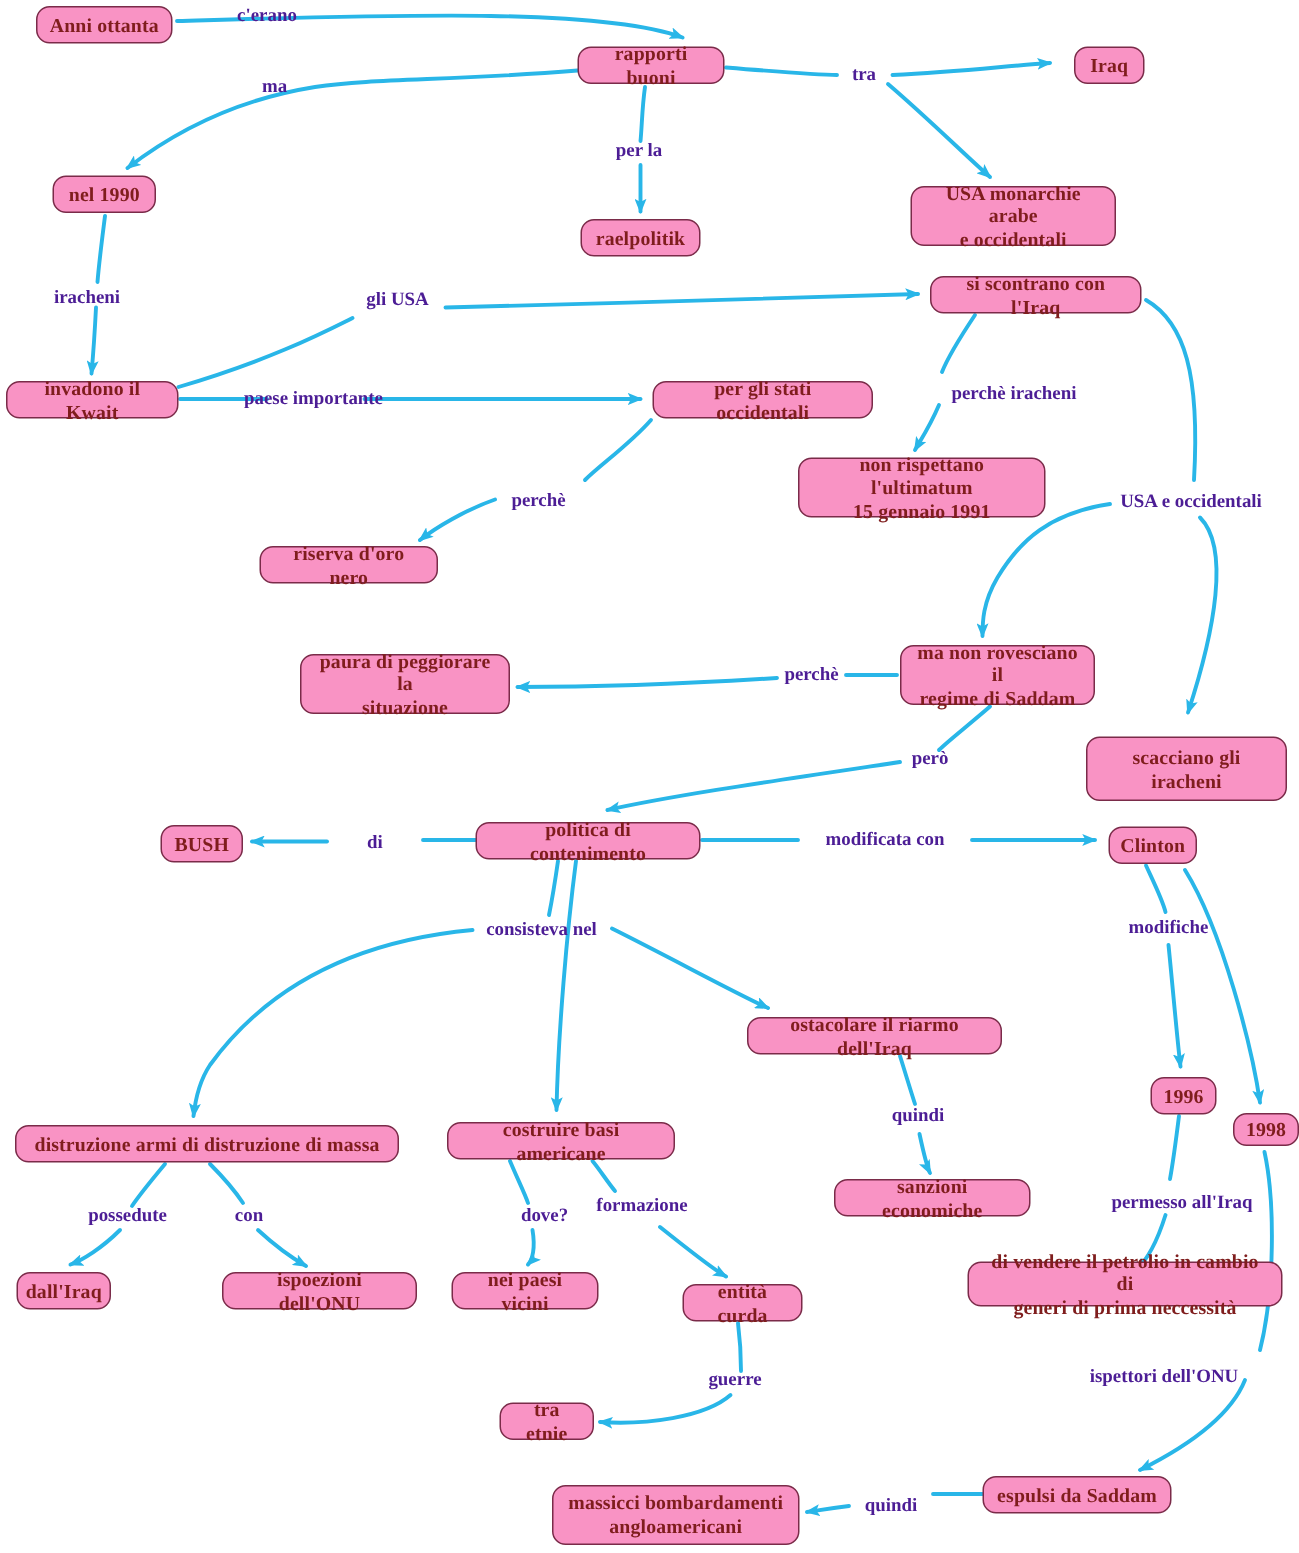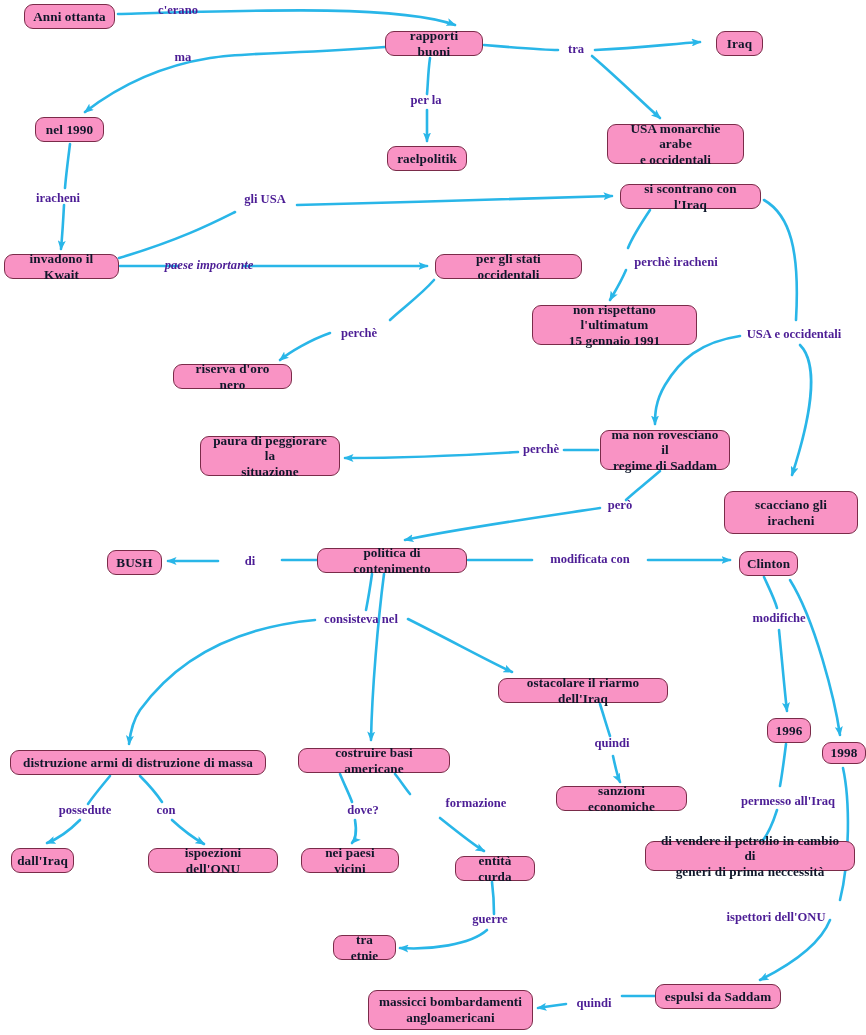--- a/index.html
+++ b/index.html
@@ -10,21 +10,21 @@
     font-family:"Liberation Serif", "DejaVu Serif", serif;
     overflow:hidden;
   }
   #edges{position:absolute;left:0;top:0;width:866px;height:1035px;}
   .node{
     position:absolute;
     box-sizing:border-box;
     background:#f993c4;
     border:1.6px solid #7a2b49;
     border-radius:9px;
-    color:#0f172a;
+    color:#7f1d1d;
     font-weight:bold;
     font-size:13.2px;
     line-height:1.18;
     text-align:center;
     display:flex;
     align-items:center;
     justify-content:center;
     padding:3px 8px;
     white-space:pre-line;
     letter-spacing:0.1px;
@@ -146,33 +146,33 @@
       <div class="node" style="left: 368px; top: 990px; width: 165px; height: 40px;">massicci bombardamenti
 angloamericani</div>
     </div>
   <div id="label-layer">
       <div class="elabel" style="left: 178px; top: 11px;">c'erano</div>
       <div class="elabel" style="left: 183px; top: 58px;">ma</div>
       <div class="elabel" style="left: 576px; top: 50px;">tra</div>
       <div class="elabel" style="left: 426px; top: 101px;">per la</div>
       <div class="elabel" style="left: 58px; top: 199px;">iracheni</div>
       <div class="elabel" style="left: 265px; top: 200px;">gli USA</div>
-      <div class="elabel" style="left: 209px; top: 266px; font-style: italic;">paese importante</div>
+      <div class="elabel" style="left: 209px; top: 266px;">paese importante</div>
       <div class="elabel" style="left: 359px; top: 334px;">perchè</div>
       <div class="elabel" style="left: 676px; top: 263px;">perchè iracheni</div>
       <div class="elabel" style="left: 794px; top: 335px;">USA e occidentali</div>
       <div class="elabel" style="left: 541px; top: 450px;">perchè</div>
       <div class="elabel" style="left: 620px; top: 506px;">però</div>
       <div class="elabel" style="left: 250px; top: 562px;">di</div>
       <div class="elabel" style="left: 590px; top: 560px;">modificata con</div>
       <div class="elabel" style="left: 361px; top: 620px;">consisteva nel</div>
       <div class="elabel" style="left: 779px; top: 619px;">modifiche</div>
       <div class="elabel" style="left: 612px; top: 744px;">quindi</div>
       <div class="elabel" style="left: 85px; top: 811px;">possedute</div>
       <div class="elabel" style="left: 166px; top: 811px;">con</div>
       <div class="elabel" style="left: 363px; top: 811px;">dove?</div>
-      <div class="elabel" style="left: 428px; top: 804px; margin-left: 48px;">formazione</div>
+      <div class="elabel" style="left: 428px; top: 804px;">formazione</div>
       <div class="elabel" style="left: 780px; top: 802px; padding-left: 16px;">permesso all'Iraq</div>
       <div class="elabel" style="left: 776px; top: 918px;">ispettori dell'ONU</div>
       <div class="elabel" style="left: 490px; top: 920px;">guerre</div>
       <div class="elabel" style="left: 594px; top: 1004px;">quindi</div>
     </div>
 </div>
 
 </body></html>

